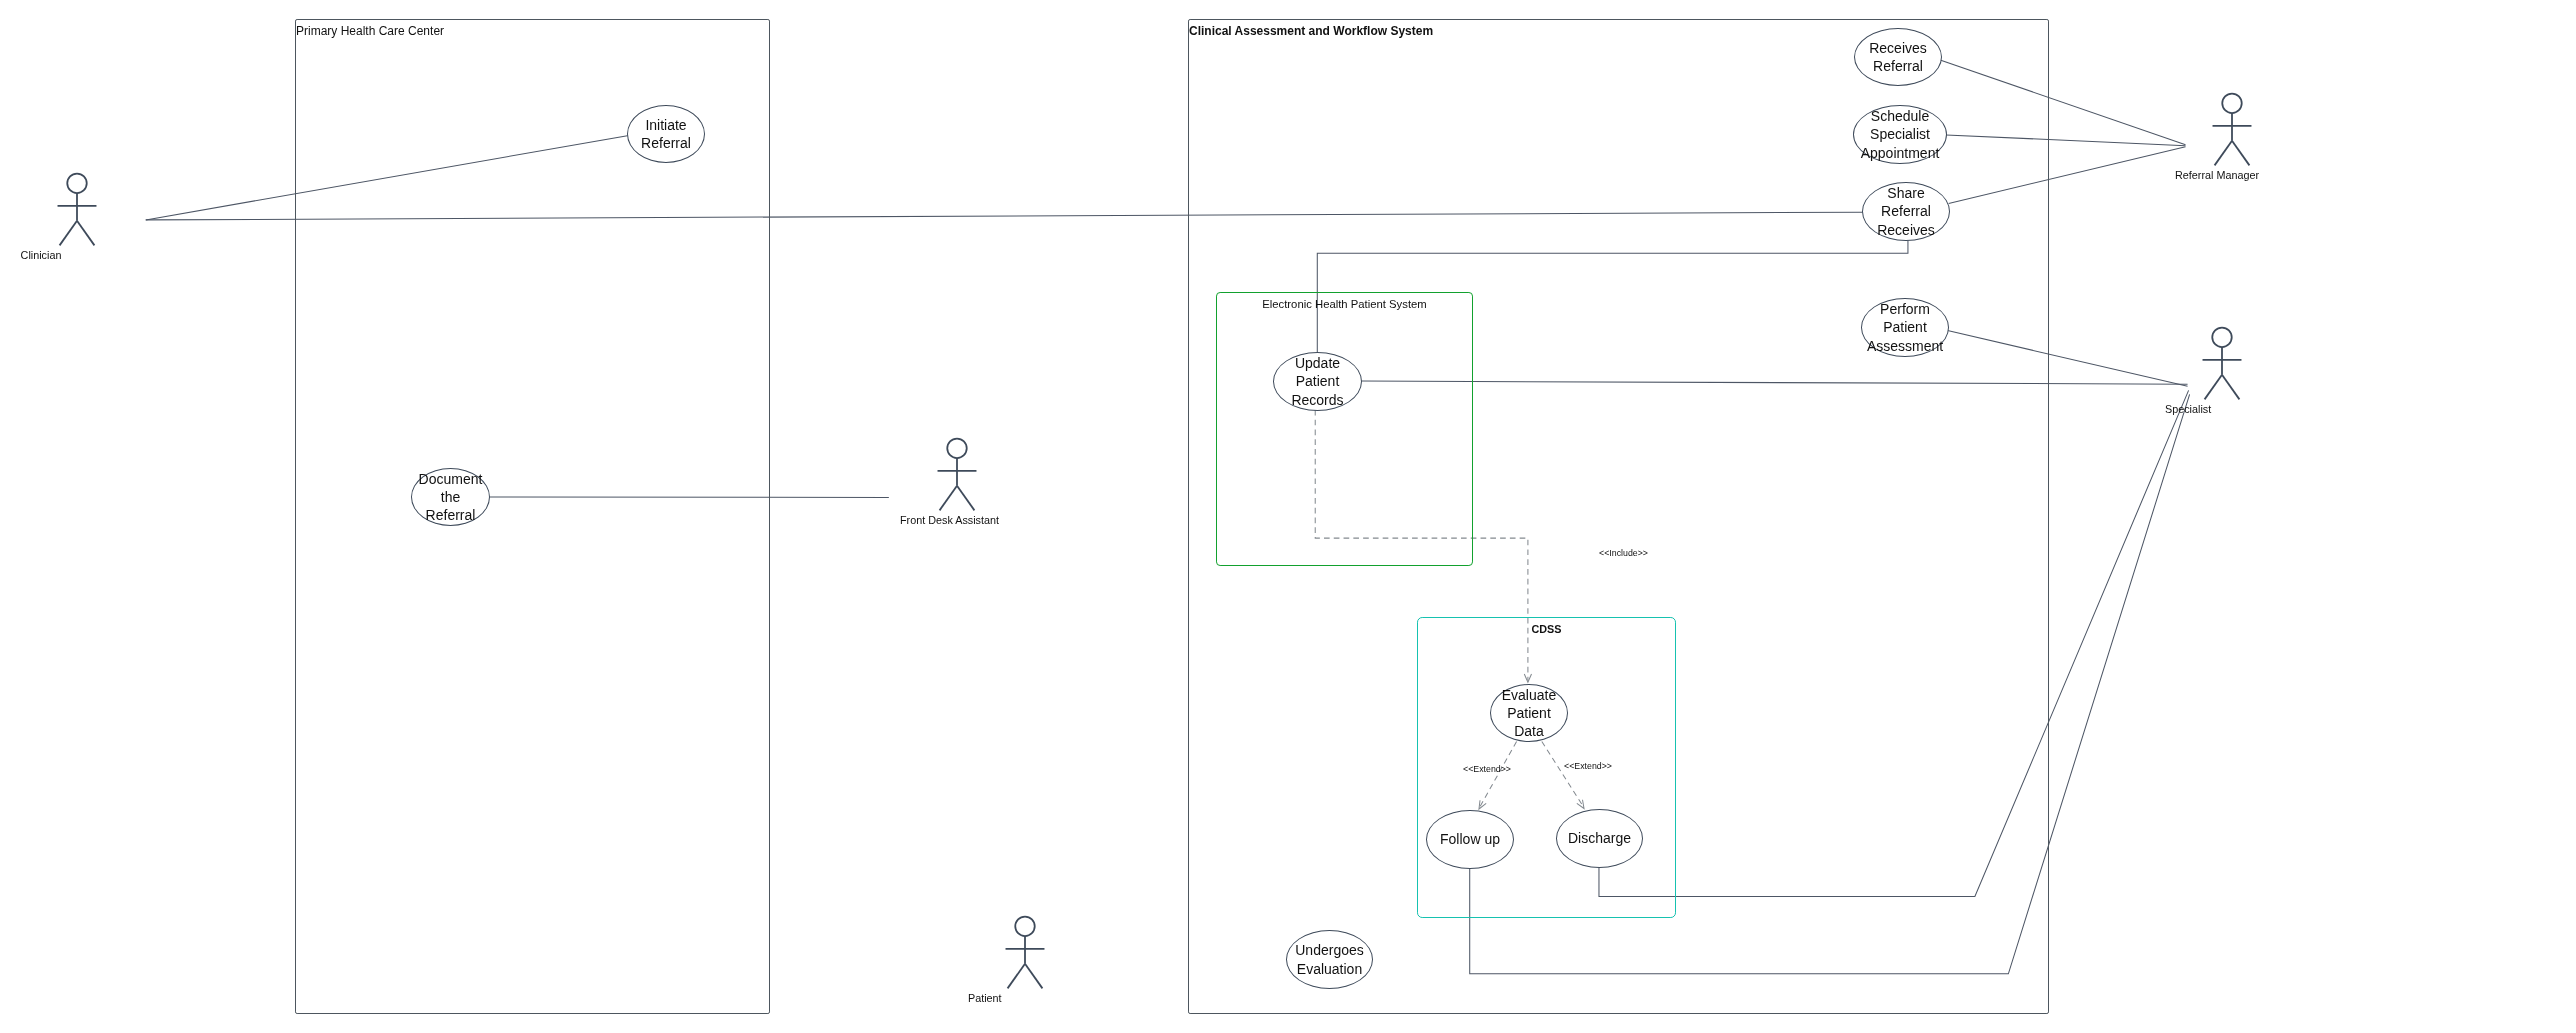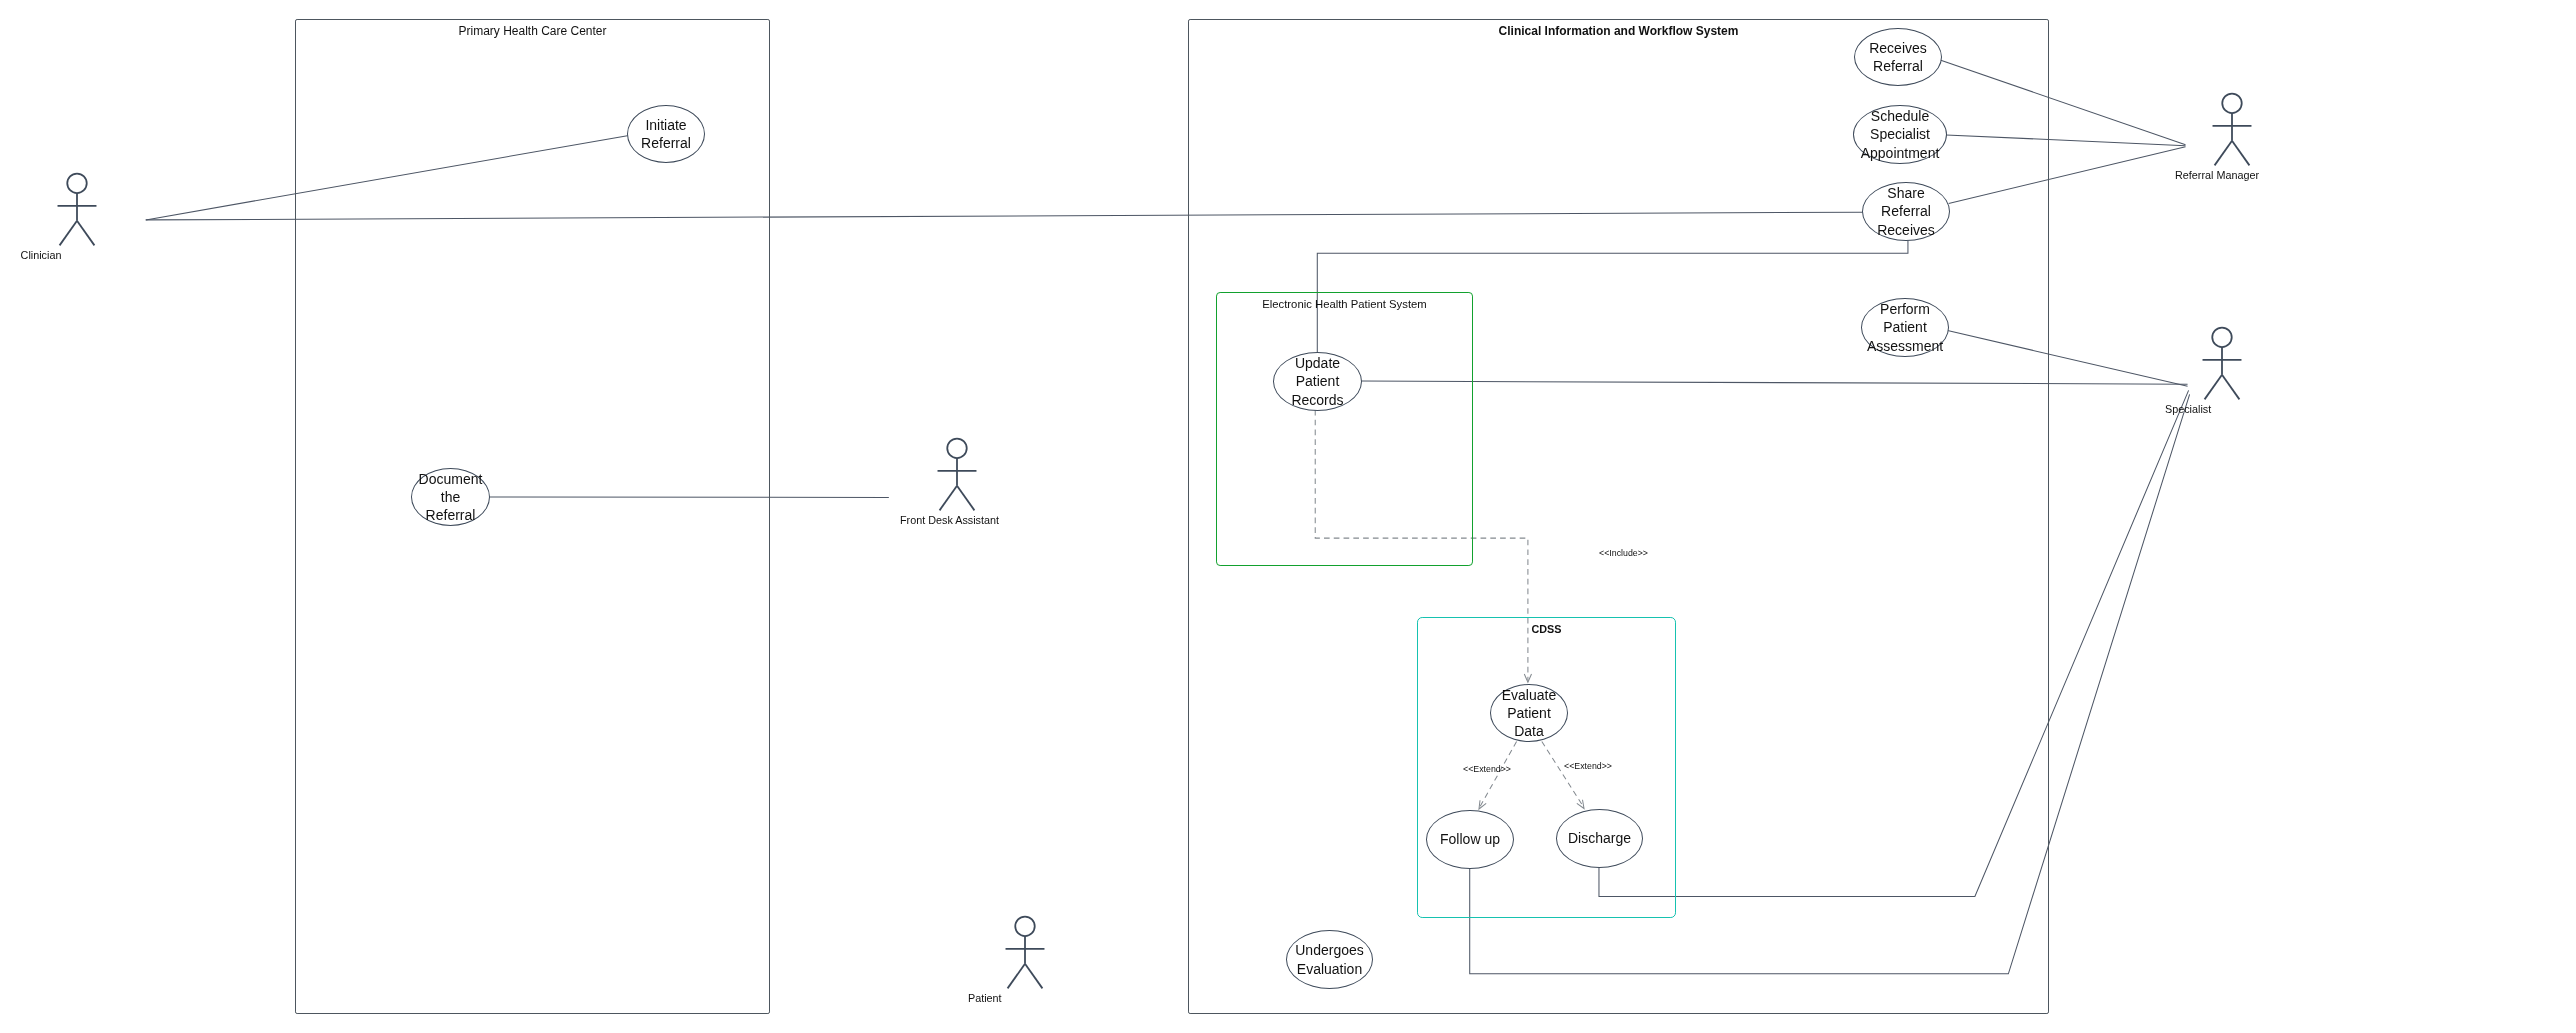--- a/index.html
+++ b/index.html
@@ -8,21 +8,21 @@
   }
   html,body{margin:0;padding:0;}
   body{background:var(--background);}
   .canvas{position:relative;width:2632px;height:1033px;background:var(--background);
     font-family:"Liberation Sans",sans-serif;color:var(--text);overflow:hidden;}
   .connectors{position:absolute;left:0;top:0;pointer-events:none;}
   .ln{stroke:var(--line);stroke-width:2;fill:none;}
   .dashln{stroke:var(--dash);stroke-width:2;fill:none;stroke-dasharray:11 8;}
   .arrowhead{stroke:var(--dash);stroke-width:2;fill:none;}
   .boundary{position:absolute;border:1px solid var(--boundary);border-radius:2.1px;background:transparent;}
-  .boundary .btitle{position:absolute;top:4.1px;left:0;width:100%;text-align:center;font-size:12px;}
+  .boundary .btitle{position:absolute;top:4.1px;left:0;width:100%;text-align:left;font-size:12px;}
   .boundary.bold .btitle{font-weight:bold;}
   .subsys{position:absolute;background:transparent;}
   .subsys .btitle{position:absolute;top:5.2px;left:0;width:100%;text-align:center;font-size:11.3px;}
   .ehr{border:1.5px solid var(--ehr-green);border-radius:4.1px;}
   .cdss{border:1.5px solid var(--cdss-teal);border-radius:5.2px;}
   .cdss .btitle{font-weight:bold;font-size:10.8px;}
   .usecase{position:absolute;border:1.5px solid var(--node-stroke);border-radius:50%;background:#fff;
     display:flex;align-items:center;justify-content:center;text-align:center;
     font-size:14px;line-height:1.3;padding:0;box-sizing:border-box;}
   .usecase .uc-label{padding:0 6.2px;}
@@ -58,21 +58,21 @@
     <polyline class="arrowhead" points="2885,1560 2871,1571 2873,1554"></polyline>
     <path class="dashln" d="M 2993,1440 L 3074,1567"></path>
     <polyline class="arrowhead" points="3061,1560 3075,1570 3072,1553"></polyline>
   </svg>
 
   <div class="boundary" style="left:295px;top:18.5px;width:473px;height:993px;">
     <div class="btitle">Primary Health Care Center</div>
   </div>
 
   <div class="boundary bold" style="left:1188px;top:18.5px;width:859px;height:993px;">
-    <div class="btitle">Clinical Information and Workflow System</div>
+    <div class="btitle">Clinical Assessment and Workflow System</div>
   </div>
 
   <div class="subsys ehr" style="left:1216px;top:292px;width:255px;height:272px;">
     <div class="btitle">Electronic Health Patient System</div>
   </div>
 
   <div class="subsys cdss" style="left:1417px;top:617px;width:257px;height:299px;">
     <div class="btitle">CDSS</div>
   </div>
 

